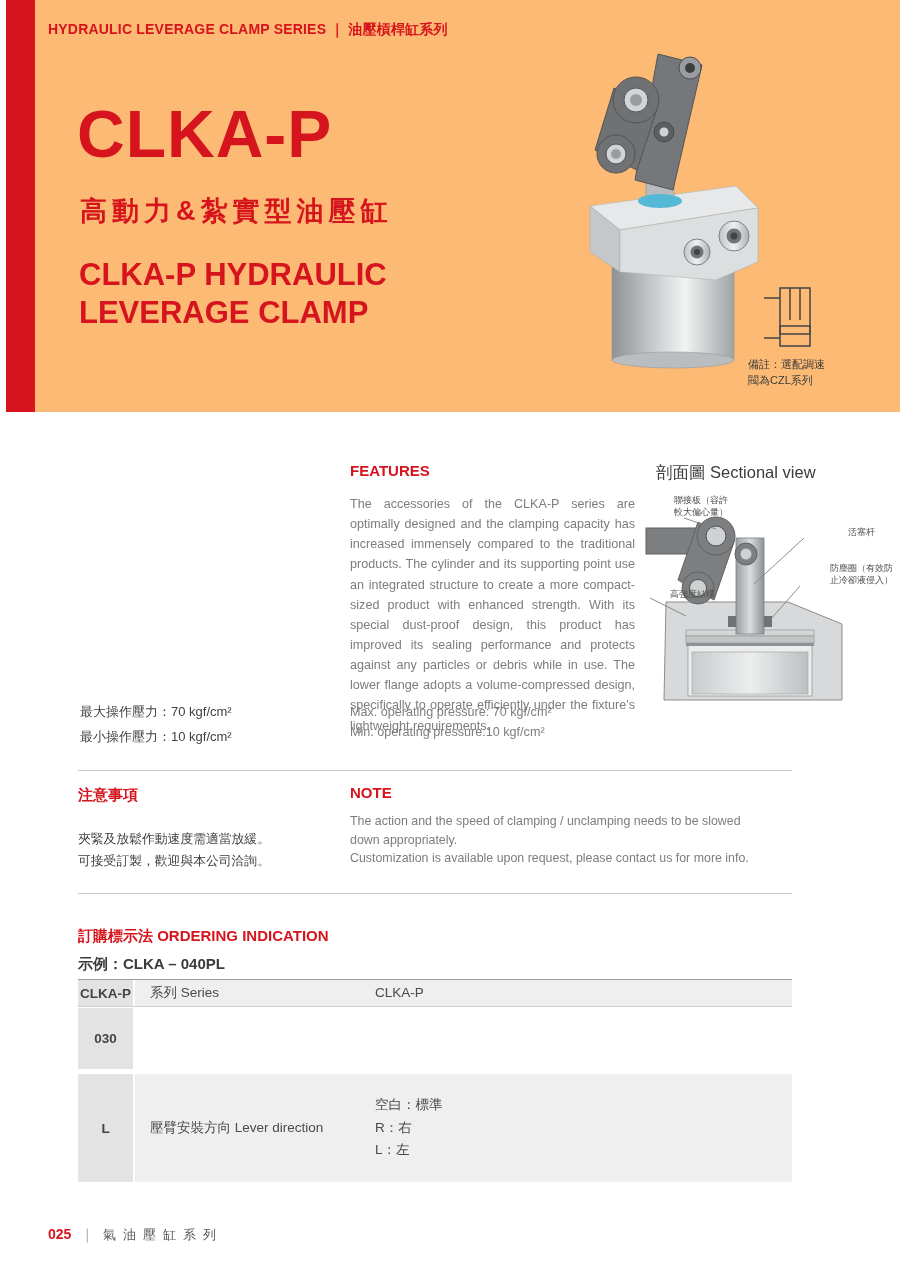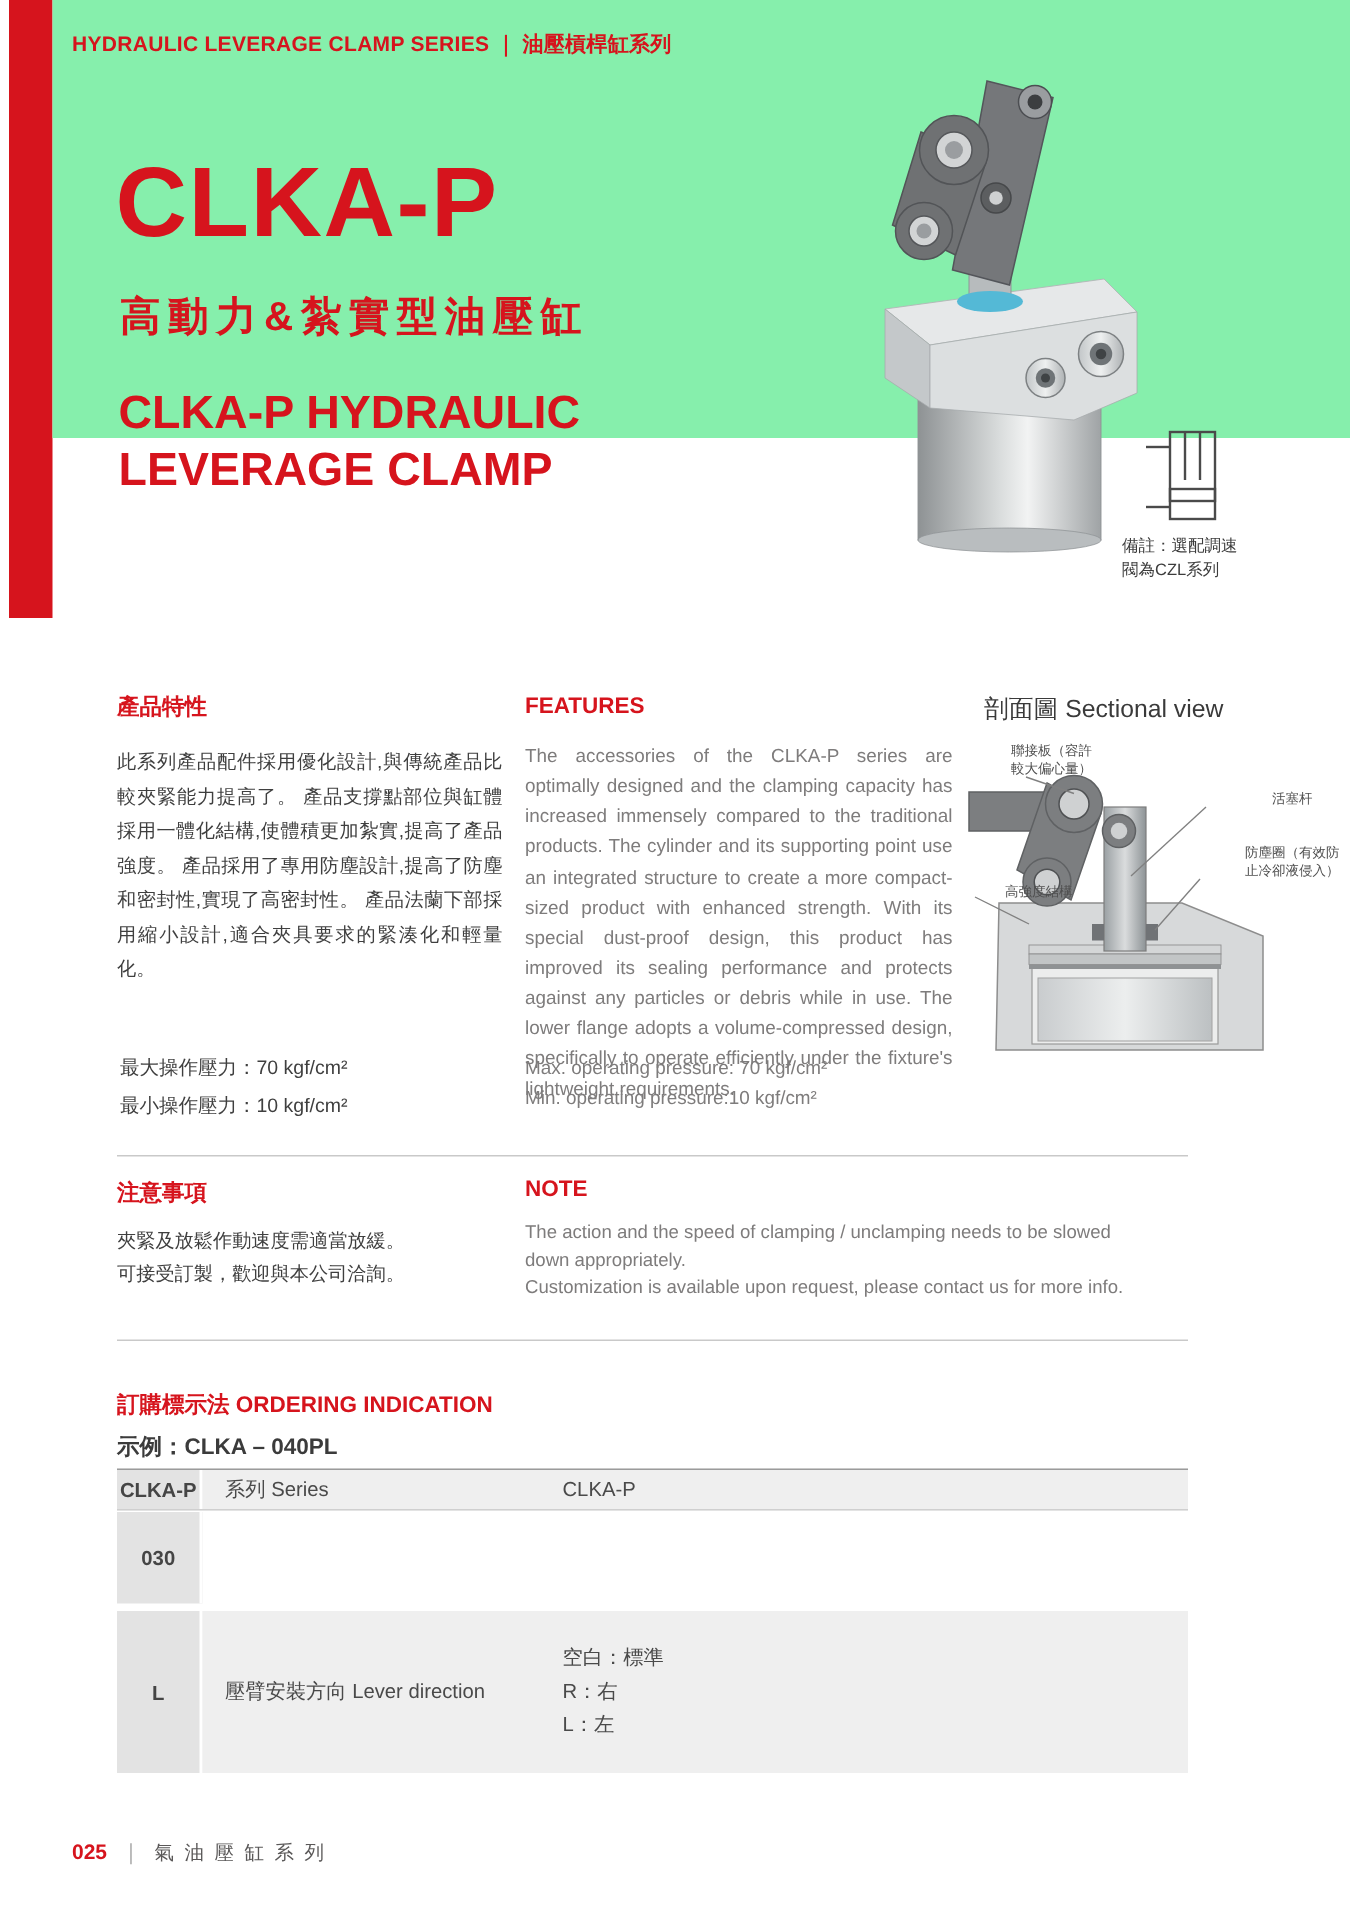--- a/index.html
+++ b/index.html
@@ -1,21 +1,21 @@
 <!DOCTYPE html>
 <html><head>
 <meta charset="utf-8">
 <style>
   html,body{margin:0;padding:0;background:#ffffff;}
   body{font-family:"Liberation Sans","DejaVu Sans",sans-serif;}
   .page{position:relative;width:900px;height:1276px;background:#ffffff;overflow:hidden;}
 
   
   .redbar{position:absolute;left:6px;top:0;width:29px;height:412px;background:#d6141d;}
-  .hero{position:absolute;left:35px;top:0;width:865px;height:292px;background:#86efac;}
+  .hero{position:absolute;left:35px;top:0;width:865px;height:412px;background:#fdba74;}
   .header-strip{position:absolute;left:13px;top:21px;font-size:14px;font-weight:bold;color:#d6141d;letter-spacing:.2px;}
   .model{position:absolute;left:42px;top:96px;font-size:66px;font-weight:800;color:#d6141d;letter-spacing:1px;}
   .subtitle-zh{position:absolute;left:45px;top:193px;font-size:27px;font-weight:bold;color:#d6141d;letter-spacing:5px;}
   .title-en{position:absolute;left:44px;top:256px;font-size:31px;font-weight:bold;color:#d6141d;line-height:1.22;white-space:pre-line;}
   .product-photo{position:absolute;left:505px;top:38px;}
   .valve-note{position:absolute;left:713px;top:282px;width:150px;}
   .valve-note svg{display:block;margin-left:12px;}
   .valve-text{font-size:11px;color:#3c3c3c;line-height:1.45;white-space:pre-line;margin-top:3px;}
 
   
@@ -30,21 +30,21 @@
   .dlabel{position:absolute;font-size:9px;color:#4f4f4f;line-height:1.35;white-space:pre-line;margin-left:42px;}
 
   
   .press-zh{position:absolute;left:80px;top:700px;font-size:13px;color:#3f3f3f;line-height:1.9;}
   .press-en{position:absolute;left:350px;top:703px;font-size:12.6px;color:#7e7c7c;line-height:1.55;}
 
   .divider{position:absolute;left:78px;width:714px;height:1px;background:#c9c9c9;}
 
   
   .note-zh{position:absolute;left:78px;top:786px;}
-  .note-zh .body{margin-top:11px;font-size:12.8px;line-height:1.75;color:#3f3f3f;white-space:pre-line;}
+  .note-zh .body{margin-top:23px;font-size:12.8px;line-height:1.75;color:#3f3f3f;white-space:pre-line;}
   .note-en{position:absolute;left:350px;top:784px;}
   .note-en .body{margin-top:11px;font-size:12.4px;line-height:1.5;color:#7e7c7c;white-space:pre-line;}
 
   
   .ordering-title{position:absolute;left:78px;top:927px;font-size:15px;font-weight:bold;color:#d6141d;}
   .ordering-example{position:absolute;left:78px;top:955px;font-size:15px;font-weight:bold;color:#3b3b3b;}
   .trow{position:absolute;left:78px;width:714px;}
   .trow .label{position:absolute;left:0;top:0;bottom:0;width:55px;background:#e3e3e3;display:flex;align-items:center;justify-content:center;font-weight:bold;font-size:13.5px;color:#454545;border-right:2px solid #fff;}
   .cell{position:absolute;top:0;bottom:0;display:flex;align-items:center;font-size:13.5px;color:#4a4a4a;white-space:pre-line;line-height:1.7;}
   .row-head{top:979px;height:26px;background:#efefef;border-top:1px solid #9b9b9b;border-bottom:1px solid #cfcfcf;}
@@ -130,24 +130,20 @@
           <rect x="20" y="44" width="30" height="8"></rect>
           <line x1="4" y1="16" x2="20" y2="16"></line>
           <line x1="4" y1="56" x2="20" y2="56"></line>
         </g>
       </svg>
       <div class="valve-text">備註：選配調速
 閥為CZL系列</div>
     </div>
   </div>
 
-  <div class="zh-col">
-    <h3 class="h-red">產品特性</h3>
-    <div class="zh-body">此系列產品配件採用優化設計,與傳統產品比較夾緊能力提高了。 產品支撐點部位與缸體採用一體化結構,使體積更加紮實,提高了產品強度。 產品採用了專用防塵設計,提高了防塵和密封性,實現了高密封性。 產品法蘭下部採用縮小設計,適合夾具要求的緊湊化和輕量化。</div>
-  </div>
 
   <div class="en-col">
     <h3 class="h-red">FEATURES</h3>
     <div class="en-body">The accessories of the CLKA-P series are optimally designed and the clamping capacity has increased immensely compared to the traditional products. The cylinder and its supporting point use an integrated structure to create a more compact-sized product with enhanced strength. With its special dust-proof design, this product has improved its sealing performance and protects against any particles or debris while in use. The lower flange adopts a volume-compressed design, specifically to operate efficiently under the fixture's lightweight requirements.</div>
   </div>
 
   <div class="sec-col">
     <div class="sec-title">剖面圖 Sectional view</div>
     <div class="sec-diagram">
       <svg width="268" height="225" viewBox="0 0 268 225">

